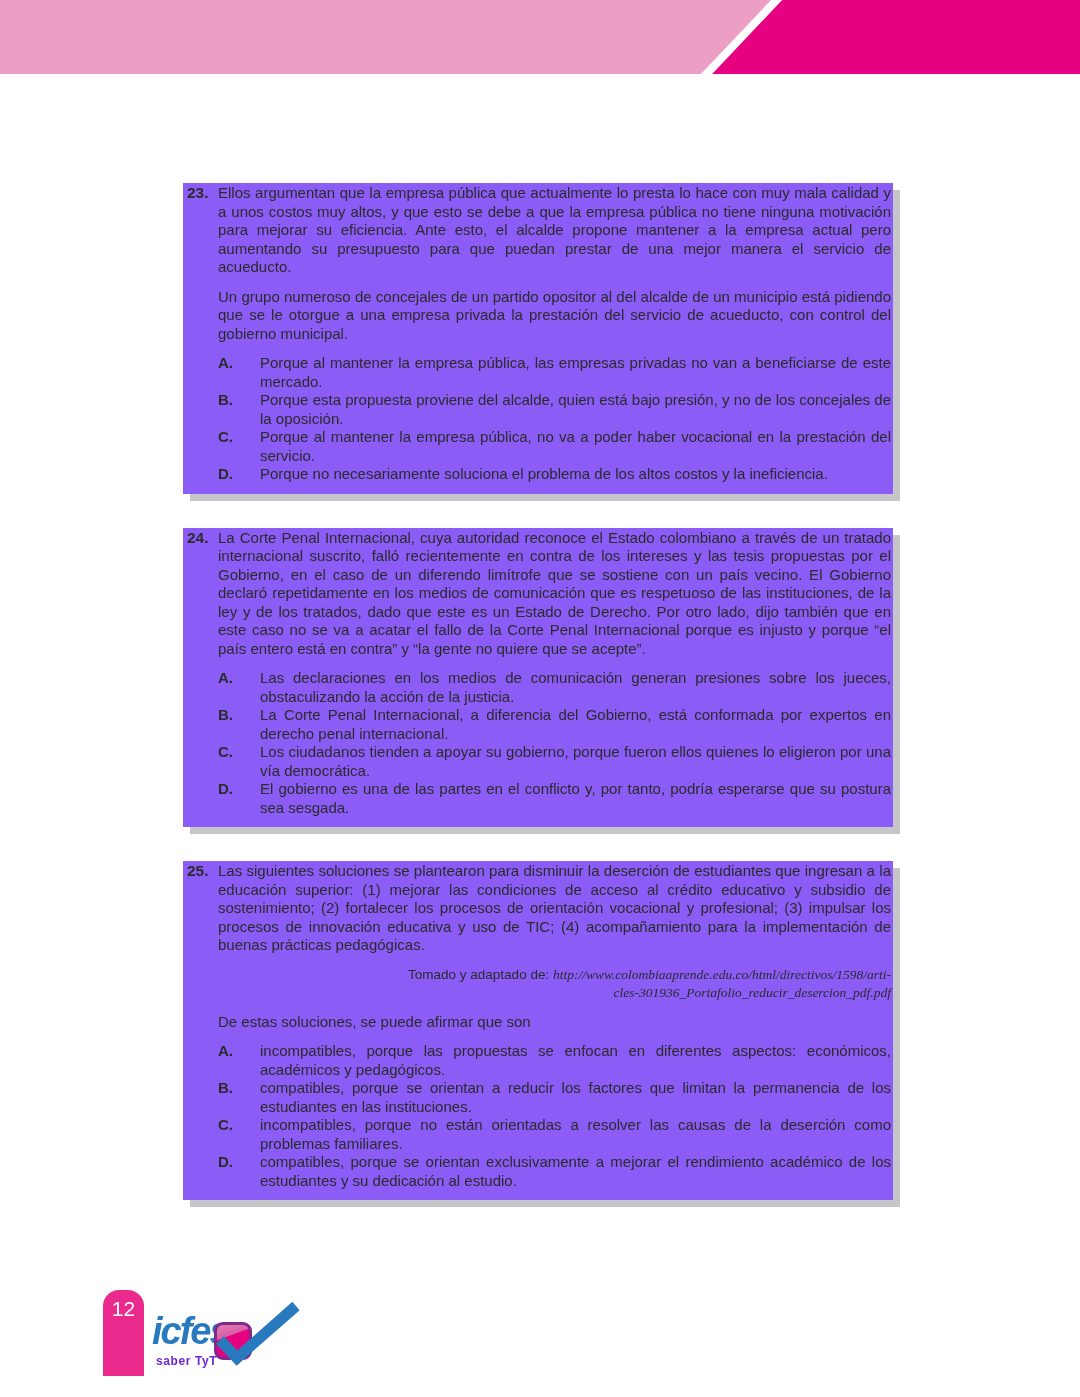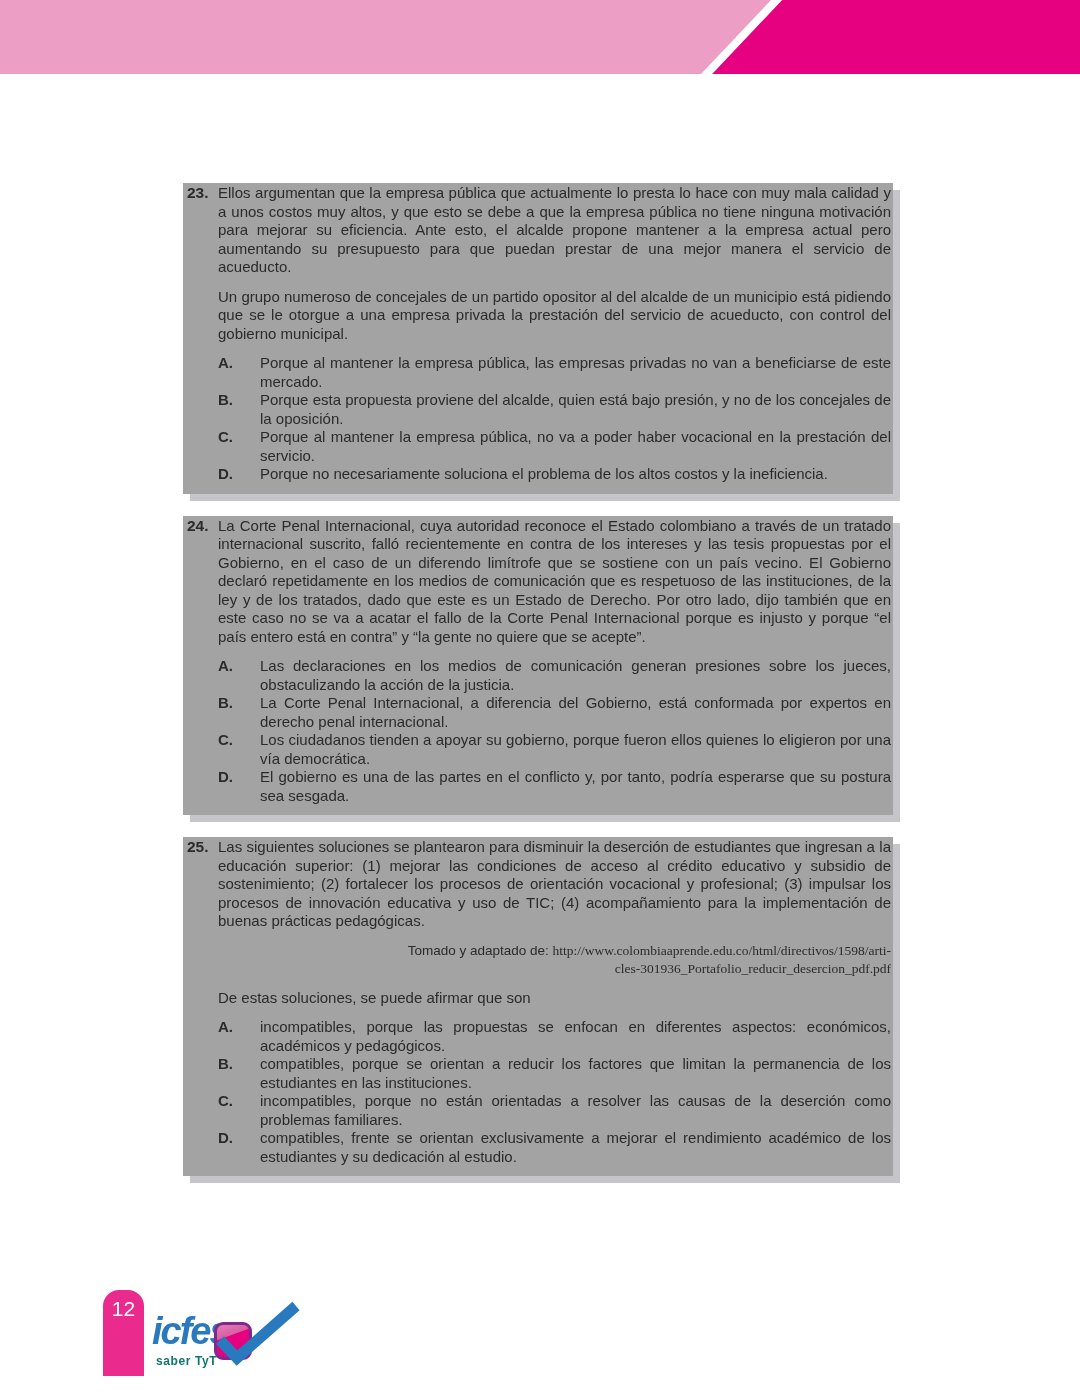--- a/index.html
+++ b/index.html
@@ -26,24 +26,24 @@
     position:absolute;left:0;top:0;width:1080px;height:74px;
     background:#ffffff;
     clip-path:polygon(771px 0, 782px 0, 712px 74px, 701px 74px);
   }
 
   
   .content{
     position:absolute;left:183px;top:183px;width:710px;
   }
   .qbox{
-    background:#a3a3a3;
+    background:#8b5cf6;
     box-shadow:7px 7px 0 0 #c6c5c9;
     padding:1px 2px 10px 4px;
-    margin-bottom:22px;
+    margin-bottom:34px;
   }
   .qrow{display:grid;grid-template-columns:31px 1fr;}
   .qnum{
     font-weight:bold;font-size:15.5px;line-height:18.5px;
   }
   .qbody{font-size:15px;line-height:18.5px;text-align:justify;}
   .qbody p{margin:0 0 11px 0;}
   .qbody p:last-child{margin-bottom:0;}
 
   .options{margin-top:11px;}
@@ -51,20 +51,21 @@
   .olet{font-weight:bold;}
   .otext{text-align:justify;}
 
   .source{
     text-align:right;
     font-size:13.5px;line-height:18px;
     margin:11px 0 11px 0;
   }
   .source-url{
     font-family:"Liberation Serif", serif;
+    font-style:italic;
   }
 
   
   .page-tab{
     position:absolute;left:103px;top:1290px;width:41px;height:86px;
     background:#eb2a8e;
     border-radius:16px 16px 0 0;
     text-align:center;
   }
   .page-num{
@@ -75,21 +76,21 @@
     position:absolute;left:152px;top:1312px;width:160px;height:70px;
   }
   .brand-word{
     position:absolute;left:0;top:0;
     color:#2879be;
     font-size:38px;font-weight:bold;font-style:italic;
     letter-spacing:-2px;line-height:38px;
   }
   .brand-sub{
     position:absolute;left:4px;top:42px;
-    color:#0f766e;
+    color:#6d28d9;
     font-size:12px;font-weight:bold;letter-spacing:0.6px;
   }
   .brand-box{
     position:absolute;left:62px;top:10px;width:38px;height:38px;
     border:3px solid #7e2a8c;border-radius:9px;
     background:linear-gradient(160deg,#e07fb4 0%,#d95fa6 34%,#e6017f 36%,#e6017f 100%);
     box-sizing:border-box;
   }
   .brand-check{
     position:absolute;left:58px;top:-12px;width:96px;height:72px;
@@ -184,21 +185,21 @@
             <div class="opt">
               <span class="olet">B.</span>
               <span class="otext">compatibles, porque se orientan a reducir los factores que limitan la permanencia de los estudiantes en las instituciones.</span>
             </div>
             <div class="opt">
               <span class="olet">C.</span>
               <span class="otext">incompatibles, porque no están orientadas a resolver las causas de la deserción como problemas familiares.</span>
             </div>
             <div class="opt">
               <span class="olet">D.</span>
-              <span class="otext">compatibles, frente se orientan exclusivamente a mejorar el rendimiento académico de los estudiantes y su dedicación al estudio.</span>
+              <span class="otext">compatibles, porque se orientan exclusivamente a mejorar el rendimiento académico de los estudiantes y su dedicación al estudio.</span>
             </div>
           </div>
         </div>
       </div>
     </section>
 
   </div>
 
   <div class="page-tab">
     <div class="page-num">12</div>

